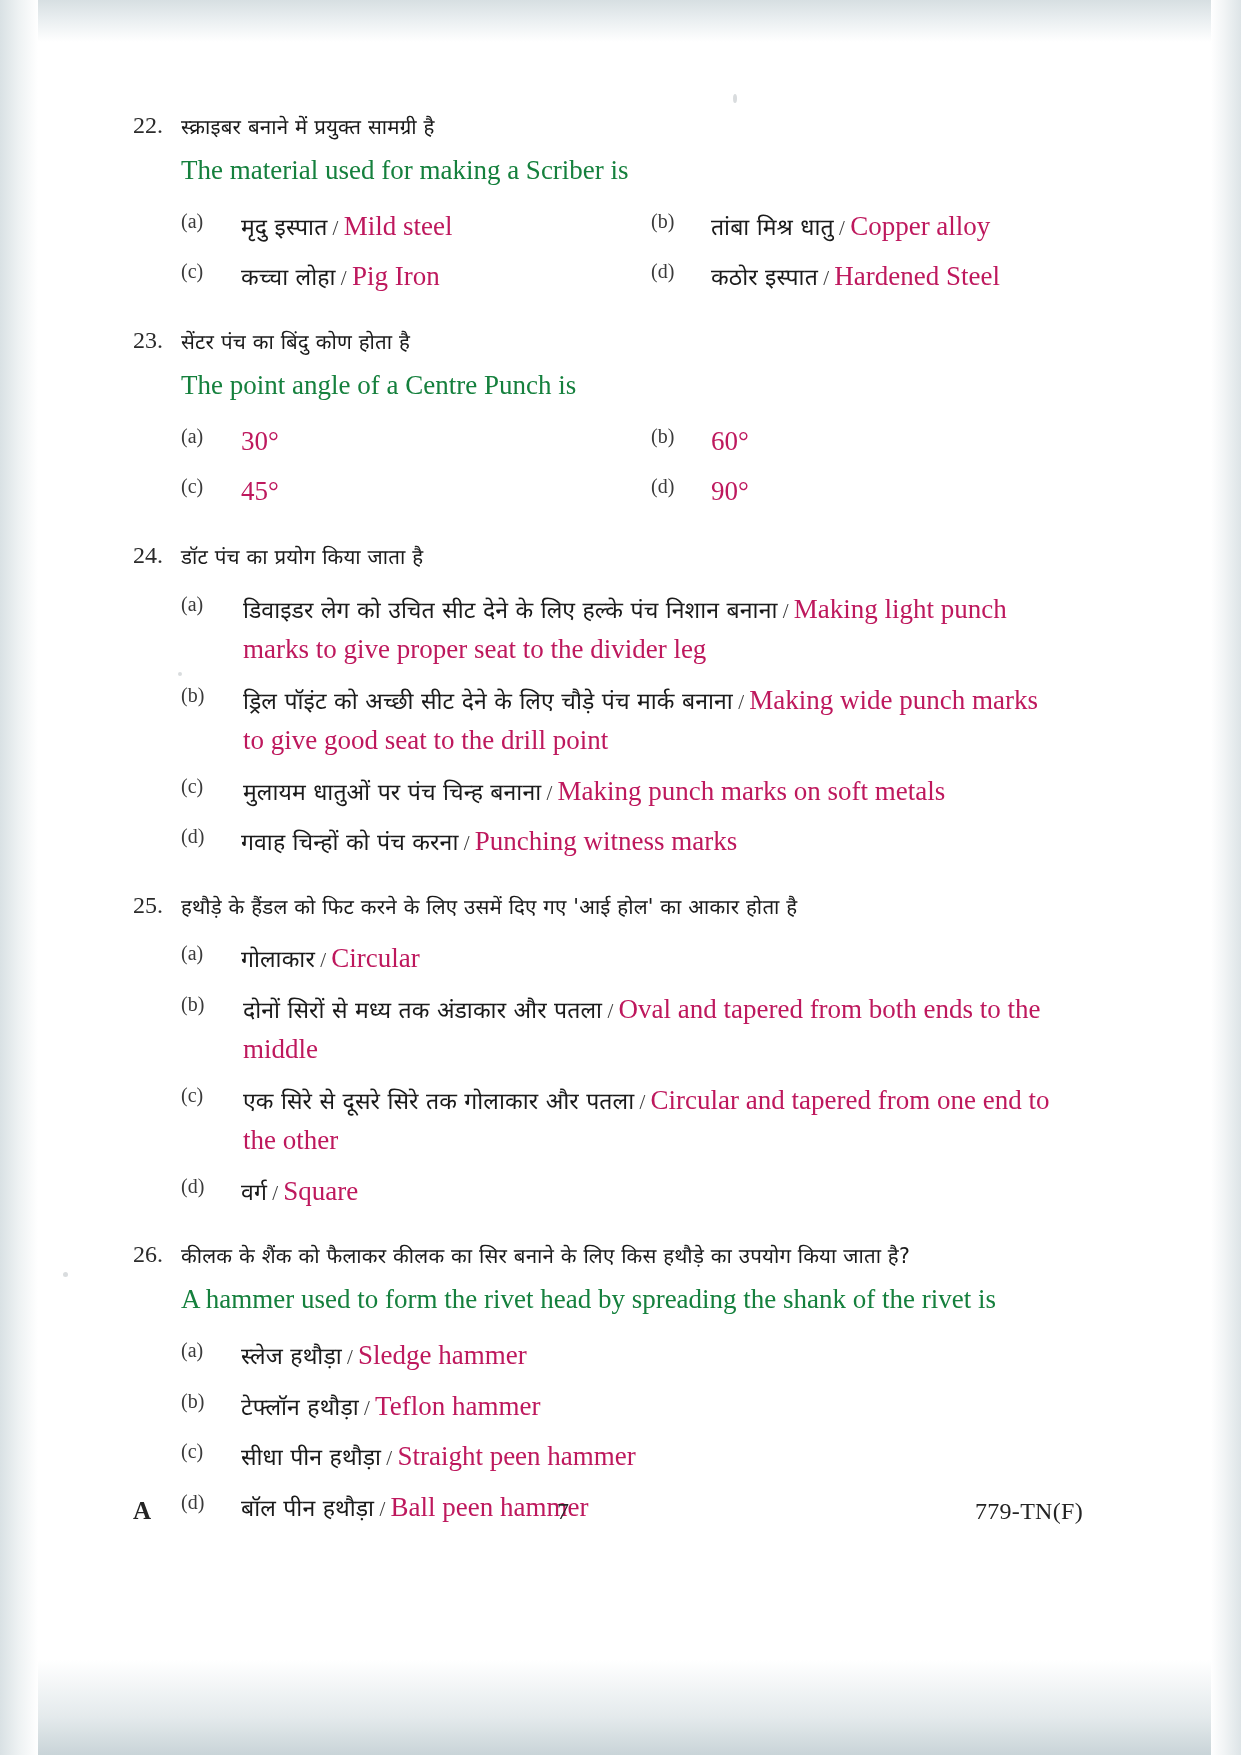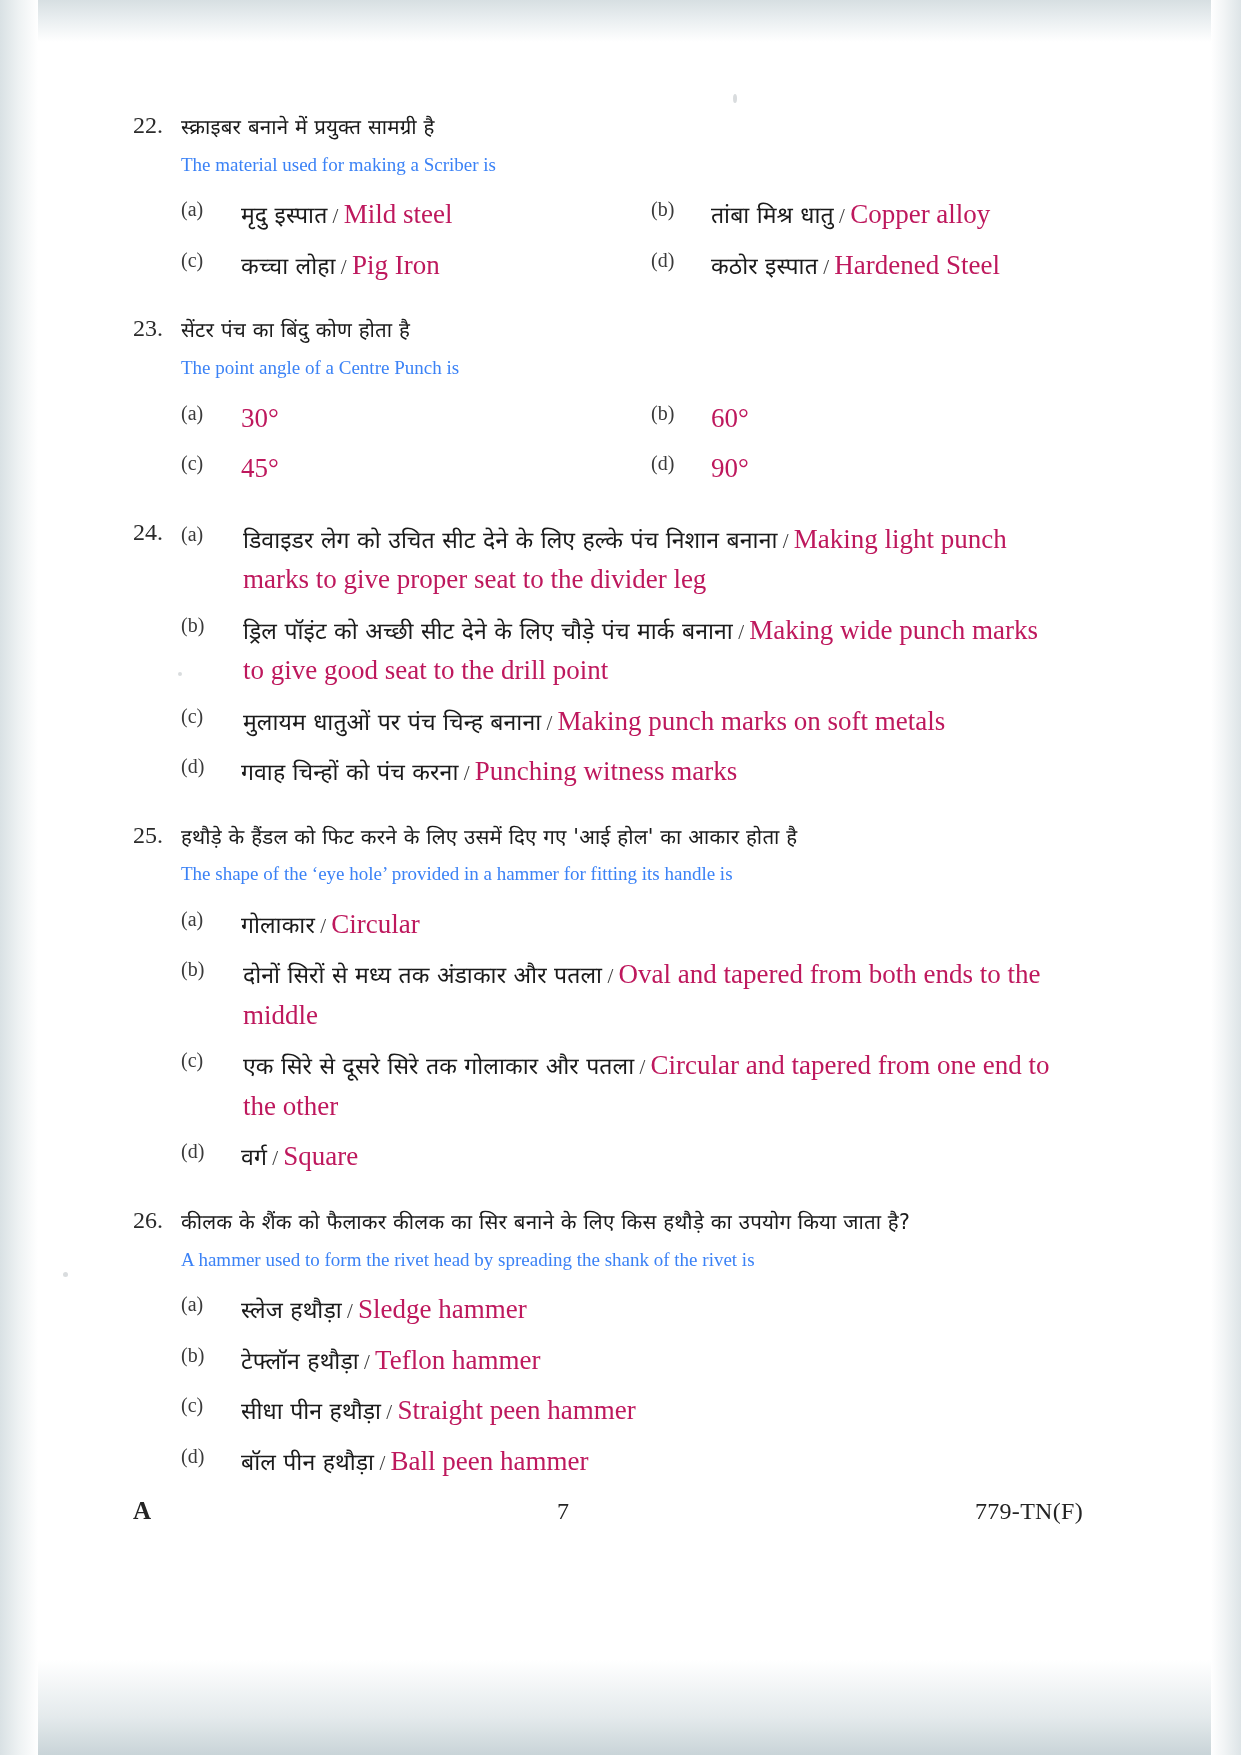--- a/index.html
+++ b/index.html
@@ -80,23 +80,23 @@
     margin-left: 48px;
   }
   .q-hi {
     font-family: "DejaVu Sans", "Liberation Sans", sans-serif;
     font-size: 20.5px;
     line-height: 1.5;
     color: #1a1a1a;
     letter-spacing: 0.2px;
   }
   .q-en {
-    font-size: 19px;
+    font-size: 27px;
     line-height: 1.45;
-    color: #3b82f6;
+    color: #15803d;
     margin-top: 8px;
   }
 
   
   .options {
     margin-top: 16px;
   }
   .options.two-col {
     display: grid;
     grid-template-columns: 470px 1fr;
@@ -202,33 +202,33 @@
               <div class="opt"><span class="opt-label">(a)</span><span class="opt-text"><span class="en">30°</span></span></div>
               <div class="opt"><span class="opt-label">(b)</span><span class="opt-text"><span class="en">60°</span></span></div>
               <div class="opt"><span class="opt-label">(c)</span><span class="opt-text"><span class="en">45°</span></span></div>
               <div class="opt"><span class="opt-label">(d)</span><span class="opt-text"><span class="en">90°</span></span></div>
             </div>
           </div>
         </div>
         <div class="question">
           <div class="q-num">24.</div>
           <div class="q-body">
+            <div class="q-hi">डॉट पंच का प्रयोग किया जाता है</div>
             <div class="options one-col">
               <div class="opt long"><span class="opt-label">(a)</span><span class="opt-text"><span class="hi">डिवाइडर लेग को उचित सीट देने के लिए हल्के पंच निशान बनाना</span><span class="sep"> / </span><span class="en">Making light punch marks to give proper seat to the divider leg</span></span></div>
               <div class="opt long"><span class="opt-label">(b)</span><span class="opt-text"><span class="hi">ड्रिल पॉइंट को अच्छी सीट देने के लिए चौड़े पंच मार्क बनाना</span><span class="sep"> / </span><span class="en">Making wide punch marks to give good seat to the drill point</span></span></div>
               <div class="opt long"><span class="opt-label">(c)</span><span class="opt-text"><span class="hi">मुलायम धातुओं पर पंच चिन्ह बनाना</span><span class="sep"> / </span><span class="en">Making punch marks on soft metals</span></span></div>
               <div class="opt"><span class="opt-label">(d)</span><span class="opt-text"><span class="hi">गवाह चिन्हों को पंच करना</span><span class="sep"> / </span><span class="en">Punching witness marks</span></span></div>
             </div>
           </div>
         </div>
         <div class="question">
           <div class="q-num">25.</div>
           <div class="q-body">
             <div class="q-hi">हथौड़े के हैंडल को फिट करने के लिए उसमें दिए गए 'आई होल' का आकार होता है</div>
-            <div class="q-en">The shape of the ‘eye hole’ provided in a hammer for fitting its handle is</div>
             <div class="options one-col">
               <div class="opt"><span class="opt-label">(a)</span><span class="opt-text"><span class="hi">गोलाकार</span><span class="sep"> / </span><span class="en">Circular</span></span></div>
               <div class="opt long"><span class="opt-label">(b)</span><span class="opt-text"><span class="hi">दोनों सिरों से मध्य तक अंडाकार और पतला</span><span class="sep"> / </span><span class="en">Oval and tapered from both ends to the middle</span></span></div>
               <div class="opt long"><span class="opt-label">(c)</span><span class="opt-text"><span class="hi">एक सिरे से दूसरे सिरे तक गोलाकार और पतला</span><span class="sep"> / </span><span class="en">Circular and tapered from one end to the other</span></span></div>
               <div class="opt"><span class="opt-label">(d)</span><span class="opt-text"><span class="hi">वर्ग</span><span class="sep"> / </span><span class="en">Square</span></span></div>
             </div>
           </div>
         </div>
         <div class="question">
           <div class="q-num">26.</div>

